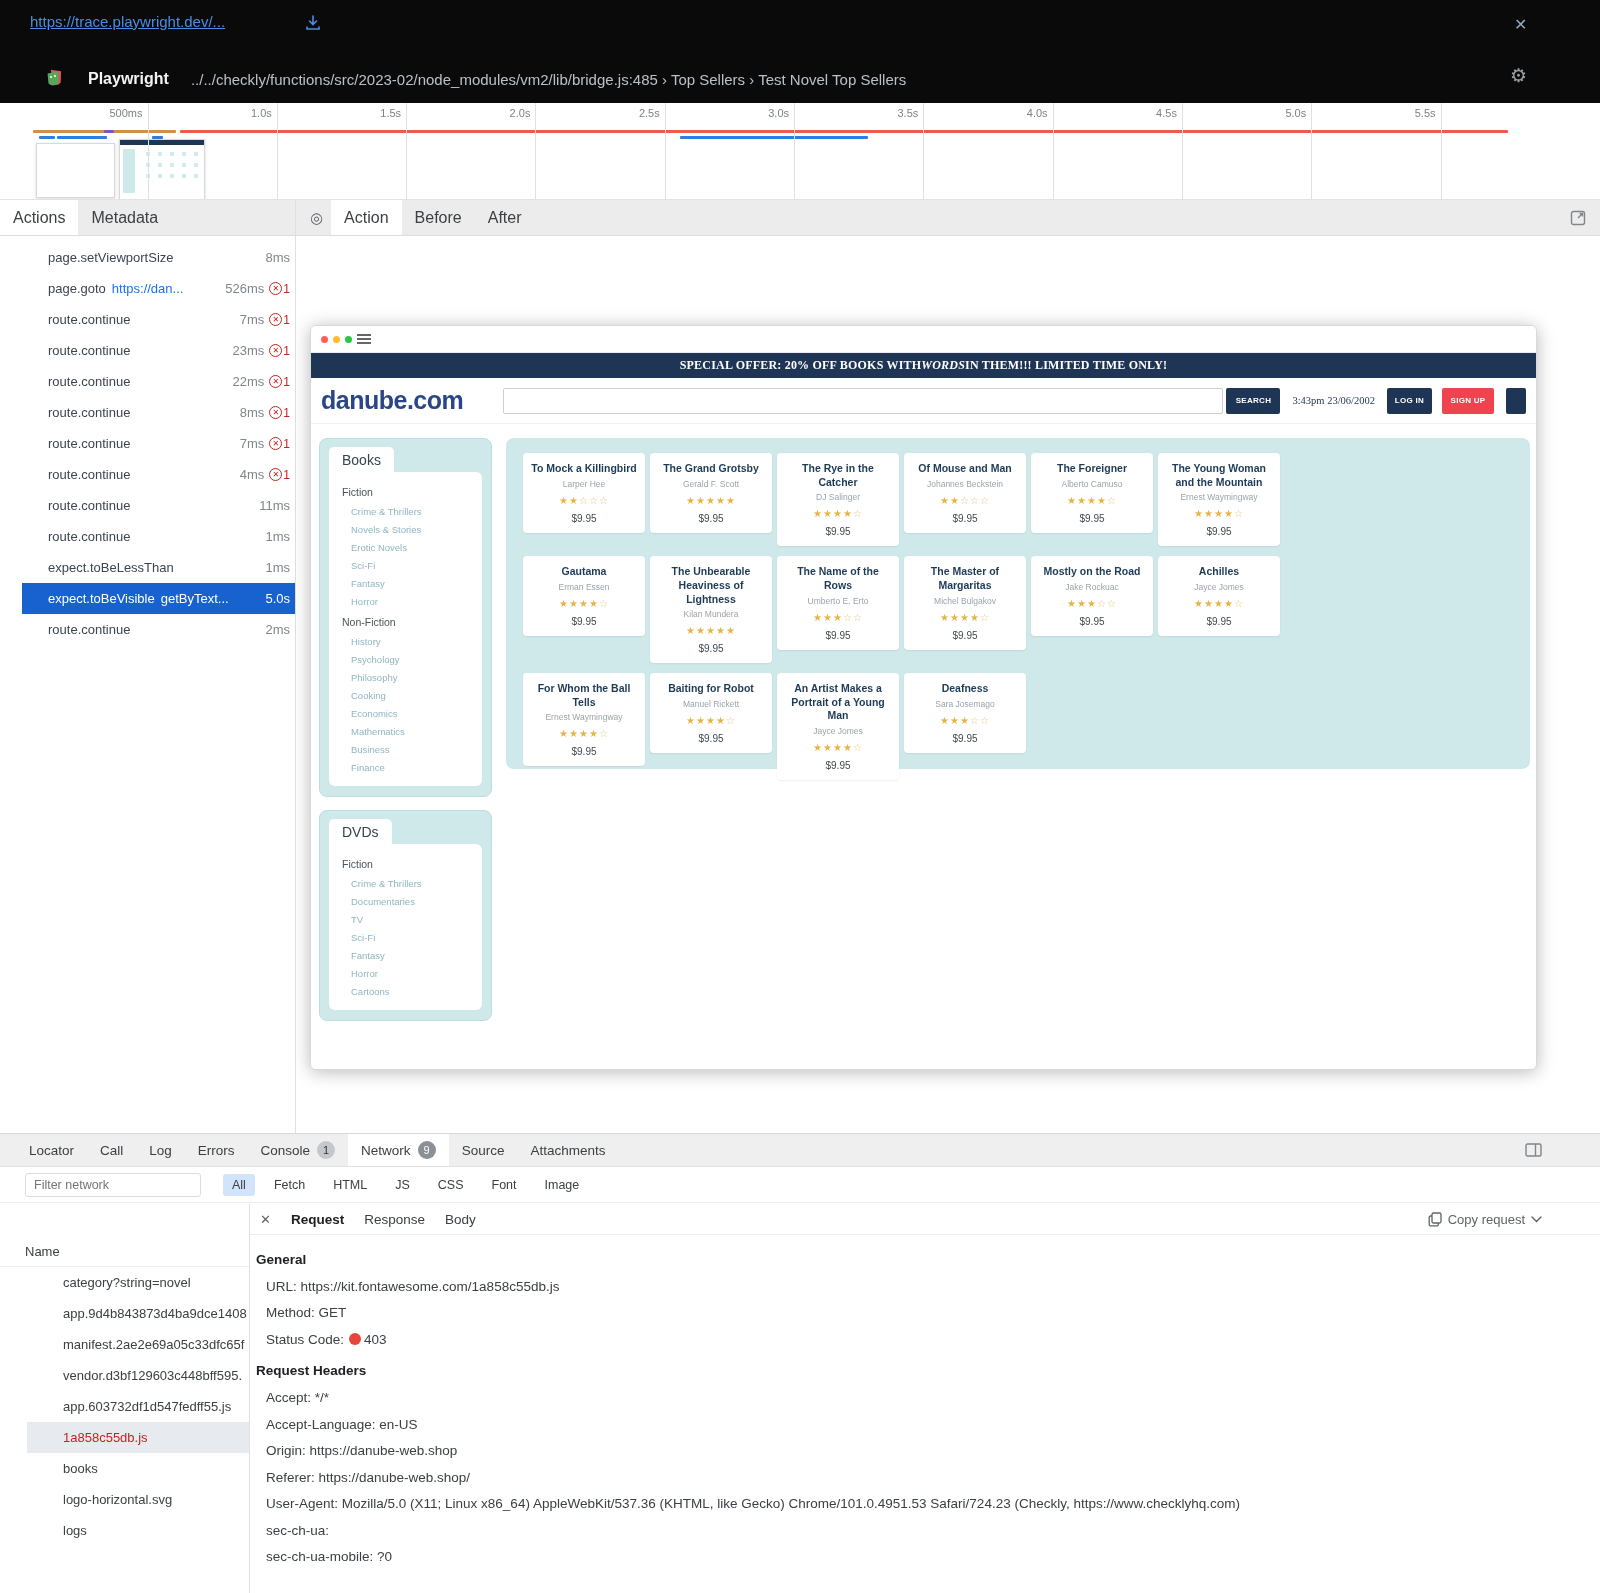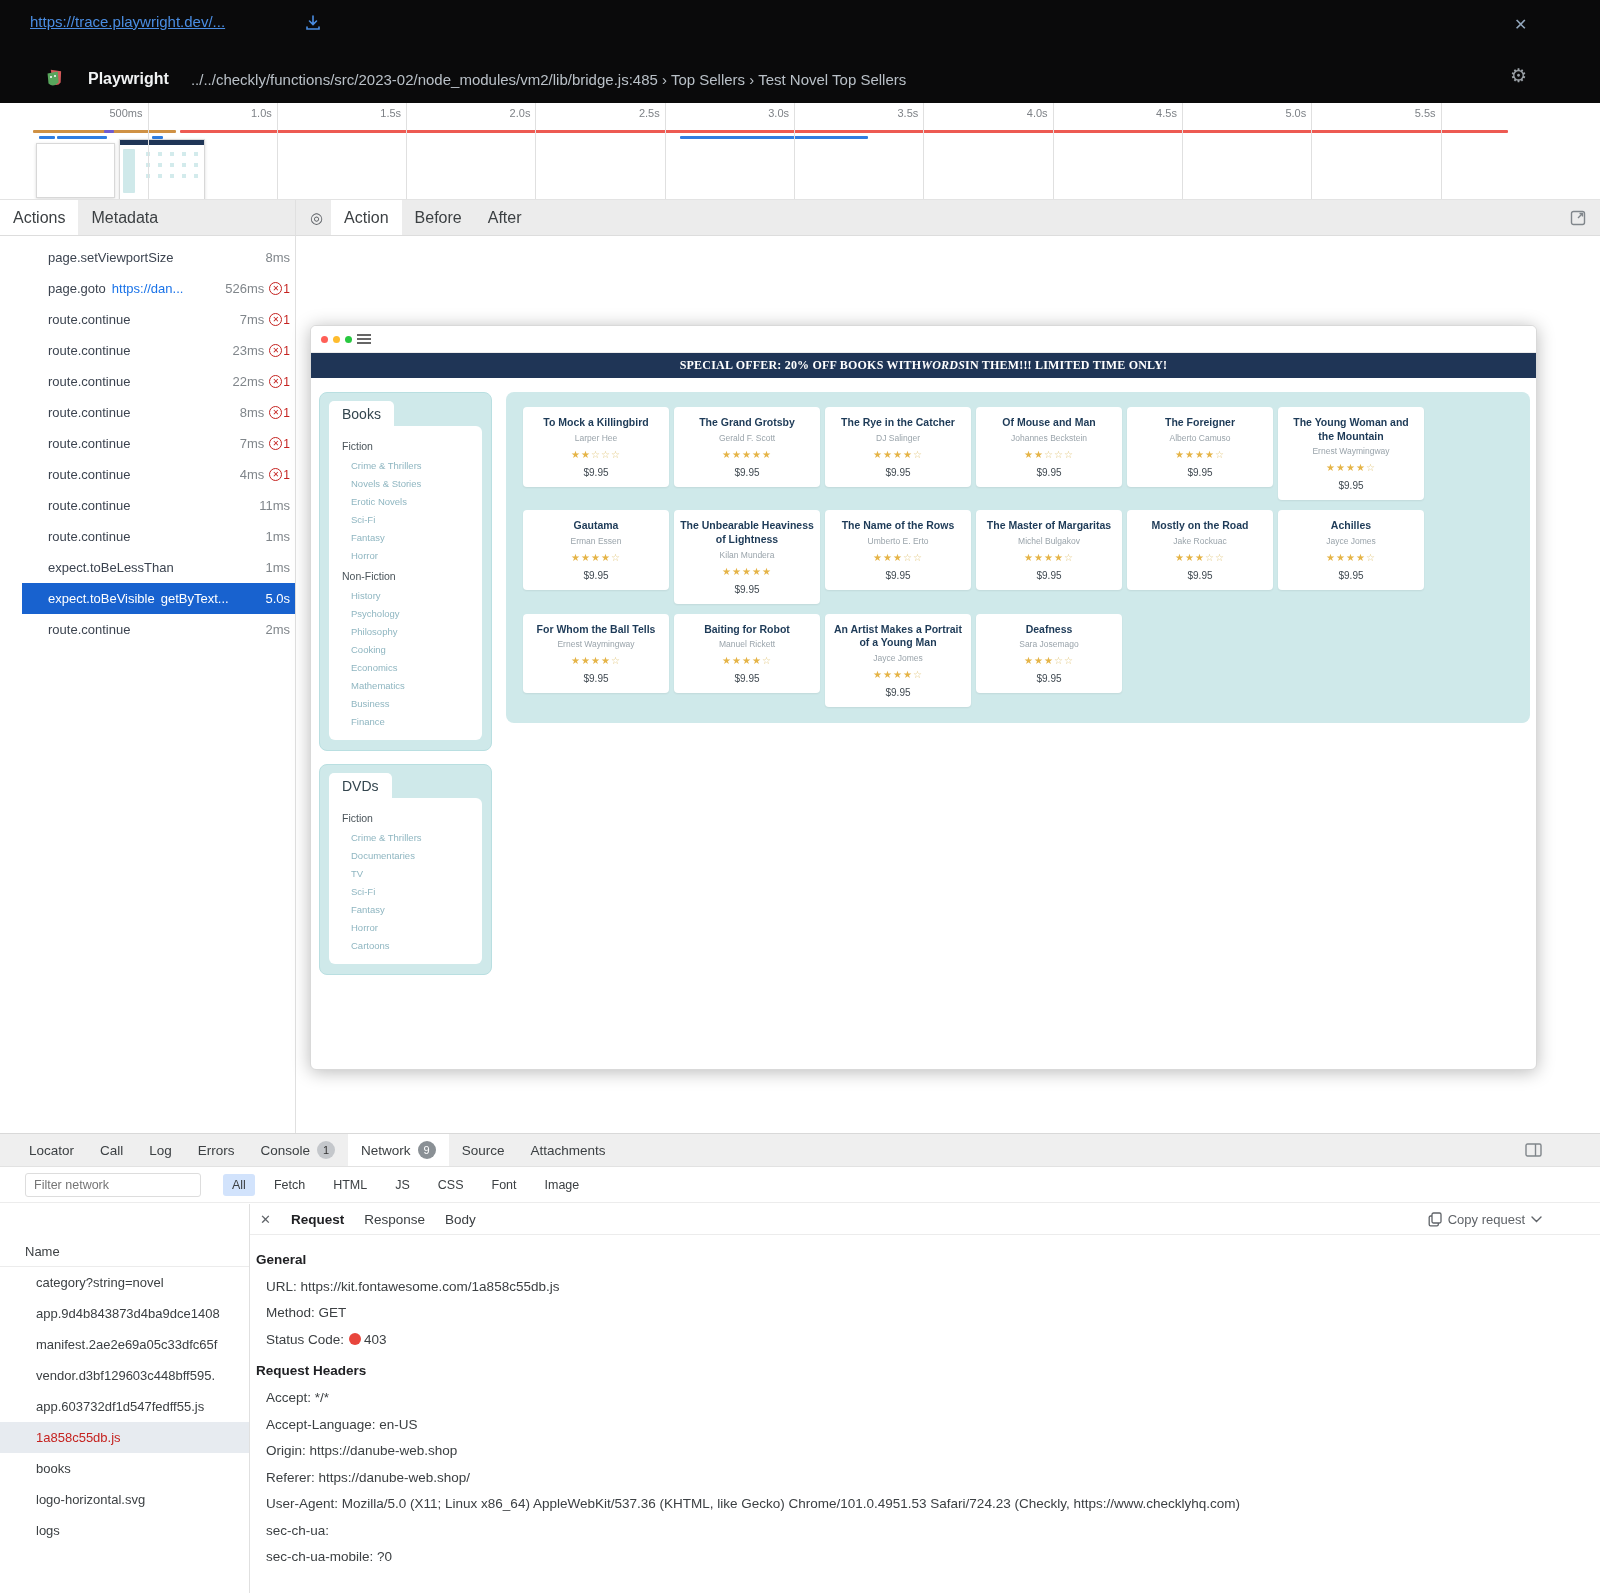--- a/index.html
+++ b/index.html
@@ -74,21 +74,21 @@
   .cat-col { position:absolute; left:8px; top:14px; width:173px; }
   .cat-box { background:#cfe9ea; border:1px solid #b9dfe1; border-radius:8px; padding:8px 9px 10px; margin-bottom:13px; }
   .cat-tab { display:inline-block; background:#fff; border-radius:5px 5px 0 0; padding:5px 13px 4px; font-size:14px; color:#33454e; cursor:pointer; }
   .cat-inner { background:#fff; border-radius:0 6px 6px 6px; padding:8px 0 10px; }
   .cat-hdr { font-size:10.5px; color:#4a545a; padding:6px 13px 4px; }
   .cat-link { font-size:9.5px; color:#8fb6c1; padding:3.5px 0 3.5px 22px; cursor:pointer; }
 
   .sellers { position:absolute; left:195px; top:14px; width:1024px; height:331px; background:#cfe9ea; border-radius:8px; padding:15px 17px; }
   .sellers h2 { font-size:17px; color:#14323e; margin-bottom:14px; font-weight:bold; }
   .card-row { display:flex; gap:5px; margin-bottom:10px; align-items:flex-start; }
-  .pcard { width:146px; background:#fff; border-radius:4px; padding:9px 6px; text-align:center; box-shadow:0 1px 2px rgba(0,0,0,.07); cursor:pointer; }
+  .pcard { width:122px; background:#fff; border-radius:4px; padding:9px 6px; text-align:center; box-shadow:0 1px 2px rgba(0,0,0,.07); cursor:pointer; }
   .pc-title { font-size:10.5px; font-weight:bold; color:#1d3a57; line-height:1.3; }
   .pc-author { font-size:8.5px; color:#9aa4ab; margin:3px 0 6px; }
   .pc-stars { font-size:10px; letter-spacing:1px; }
   .pc-stars .f { color:#e5b447; } .pc-stars .e { color:#e2c77e; }
   .pc-price { font-size:10px; color:#3f4850; margin-top:7px; }
 
   
   .bottom { position:absolute; top:1133px; left:0; width:1600px; height:460px; border-top:1px solid #d9d9d9; background:#fff; }
   .bp-tabs { height:33px; background:#efefef; border-bottom:1px solid #e2e2e2; display:flex; align-items:stretch; padding-left:16px; position:relative; }
   .bp-tab { display:flex; align-items:center; gap:7px; padding:0 13px; font-size:13.5px; color:#3c4043; cursor:pointer; }
@@ -98,21 +98,21 @@
   .badge.dk { background:#8a9095; color:#fff; }
   .cols-icon { position:absolute; right:58px; top:9px; cursor:pointer; }
   .bp-filter { height:36px; display:flex; align-items:center; border-bottom:1px solid #ececec; }
   .filter-input { width:176px; height:24px; margin-left:25px; border:1px solid #ddd; border-radius:3px; font-size:12.5px; padding:0 8px; outline:none; color:#333; }
   .chips { display:flex; align-items:center; margin-left:22px; gap:10px; }
   .chip { font-size:12.5px; color:#3c4043; padding:4px 9px; border-radius:3px; cursor:pointer; }
   .chip.sel { background:#d2e3fc; }
   .bp-body { position:absolute; top:70px; left:0; right:0; bottom:0; display:flex; }
   .net-list { width:250px; border-right:1px solid #e0e0e0; overflow:hidden; }
   .net-hdr { height:31px; display:flex; align-items:center; padding-left:25px; font-size:13px; color:#3c4043; border-bottom:1px solid #ececec;margin-top:32px; }
-  .net-row { height:31px; display:flex; align-items:center; padding-left:36px; font-size:13px; color:#3c4043; white-space:nowrap; overflow:hidden; cursor:pointer; }
+  .net-row { height:31px; display:flex; align-items:center; padding-left:36px; font-size:13px; color:#3c4043; white-space:nowrap; overflow:hidden; cursor:pointer;margin-left:27px; }
   .net-row.sel { background:#e7ebf0; color:#c5221f; }
   .net-detail { flex:1; position:relative; overflow:hidden; }
   .det-tabs { height:31px; border-bottom:1px solid #ececec; display:flex; align-items:center; padding-left:10px; gap:20px; position:relative; }
   .det-x { color:#5f6368; font-size:13px; cursor:pointer; }
   .det-tab { font-size:13.5px; color:#3c4043; cursor:pointer; }
   .det-tab.sel { font-weight:bold; color:#202124; }
   .copy-req { position:absolute; right:58px; top:0; height:31px; display:flex; align-items:center; gap:6px; font-size:13px; color:#5f6368; cursor:pointer; }
   .det-content { padding:10px 20px 0 6px; font-size:13.5px; color:#3c4043; }
   .d-sec { height:28px; display:flex; align-items:center; font-weight:bold; color:#202124; }
   .d-line { height:26.5px; display:flex; align-items:center; padding-left:10px; white-space:nowrap; overflow:hidden; }
@@ -310,20 +310,29 @@
       <span class="burger">
           <i></i>
           <i></i>
           <i></i>
         </span>
     </div>
     <div class="b-banner">
       <span>SPECIAL OFFER: 20% OFF BOOKS WITH </span>
         <i>WORDS</i>
         <span> IN THEM!!! LIMITED TIME ONLY!</span>
+    </div>
+    <div class="b-header">
+      <span class="logo">danube.com</span>
+      <input class="searchbox" value="" style="">
+      <button class="btn navy" style="width:54px;margin-left:3px;">SEARCH</button>
+      <span class="b-time">3:43pm 23/06/2002</span>
+      <button class="btn navy" style="width:45px;">LOG IN</button>
+      <button class="btn red" style="width:52px;margin-left:10px;">SIGN UP</button>
+      <span class="cart-box"></span>
     </div>
     <div class="b-content">
       <div class="cat-col">
           <div class="cat-box"><div class="cat-tab">Books</div><div class="cat-inner">
               <div class="cat-hdr">Fiction</div>
               <div class="cat-link">Crime &amp; Thrillers</div>
               <div class="cat-link">Novels &amp; Stories</div>
               <div class="cat-link">Erotic Novels</div>
               <div class="cat-link">Sci-Fi</div>
               <div class="cat-link">Fantasy</div>

